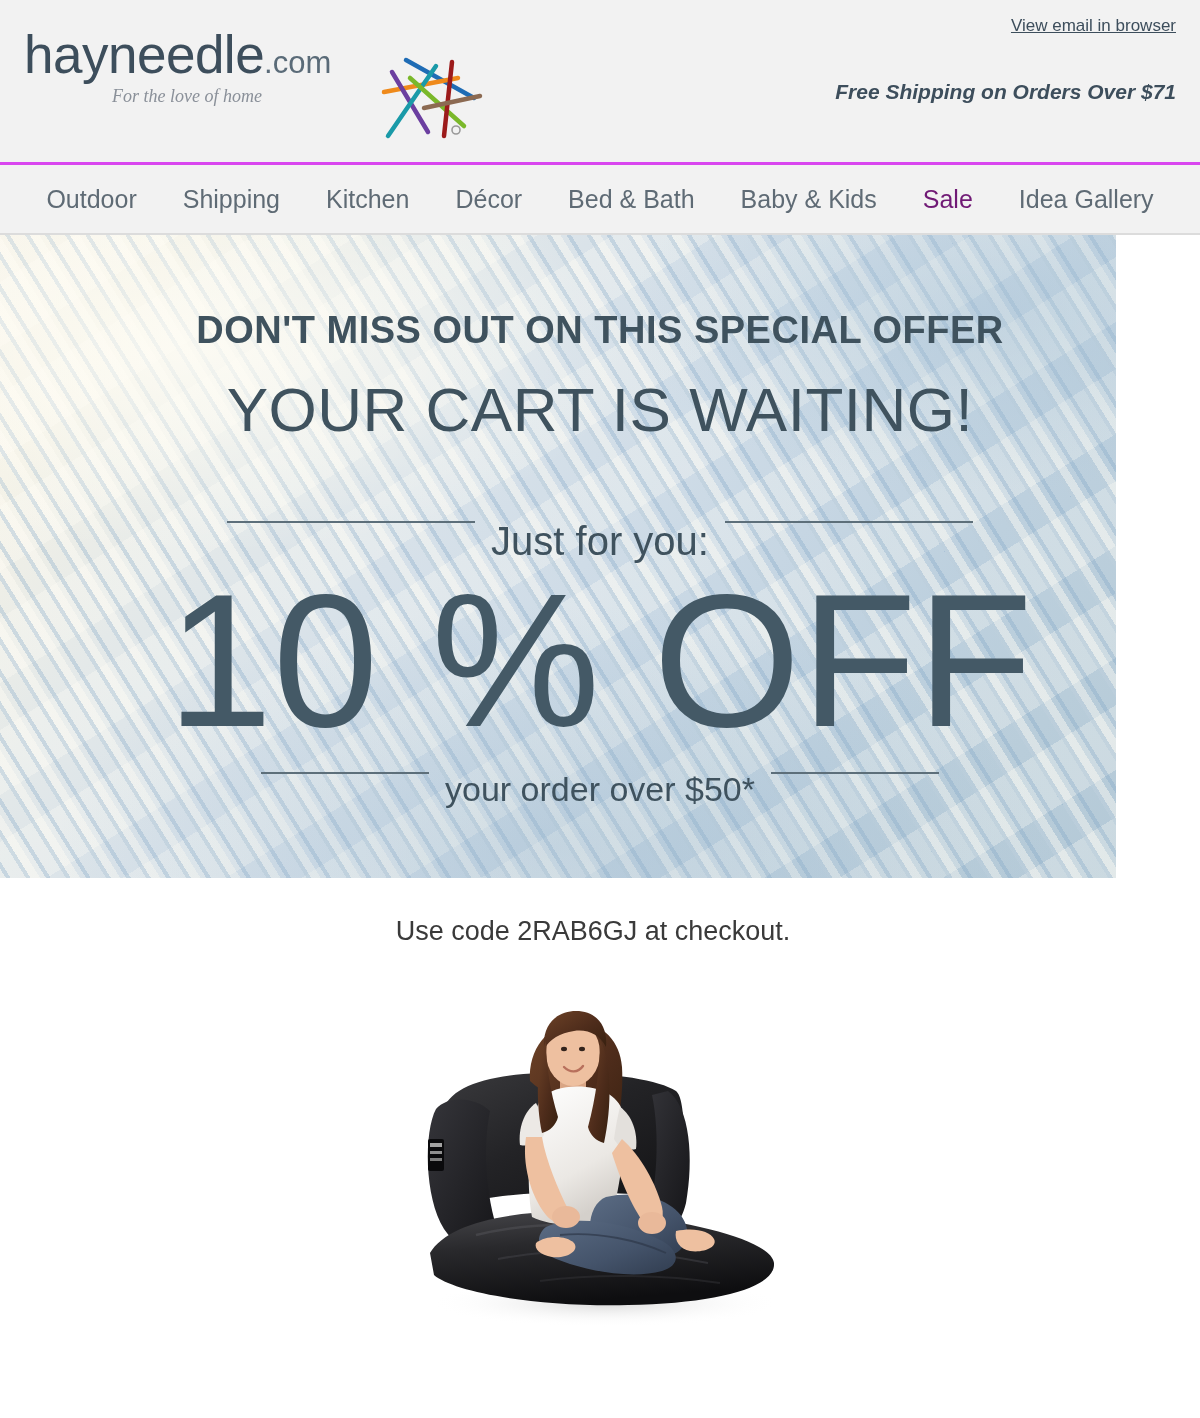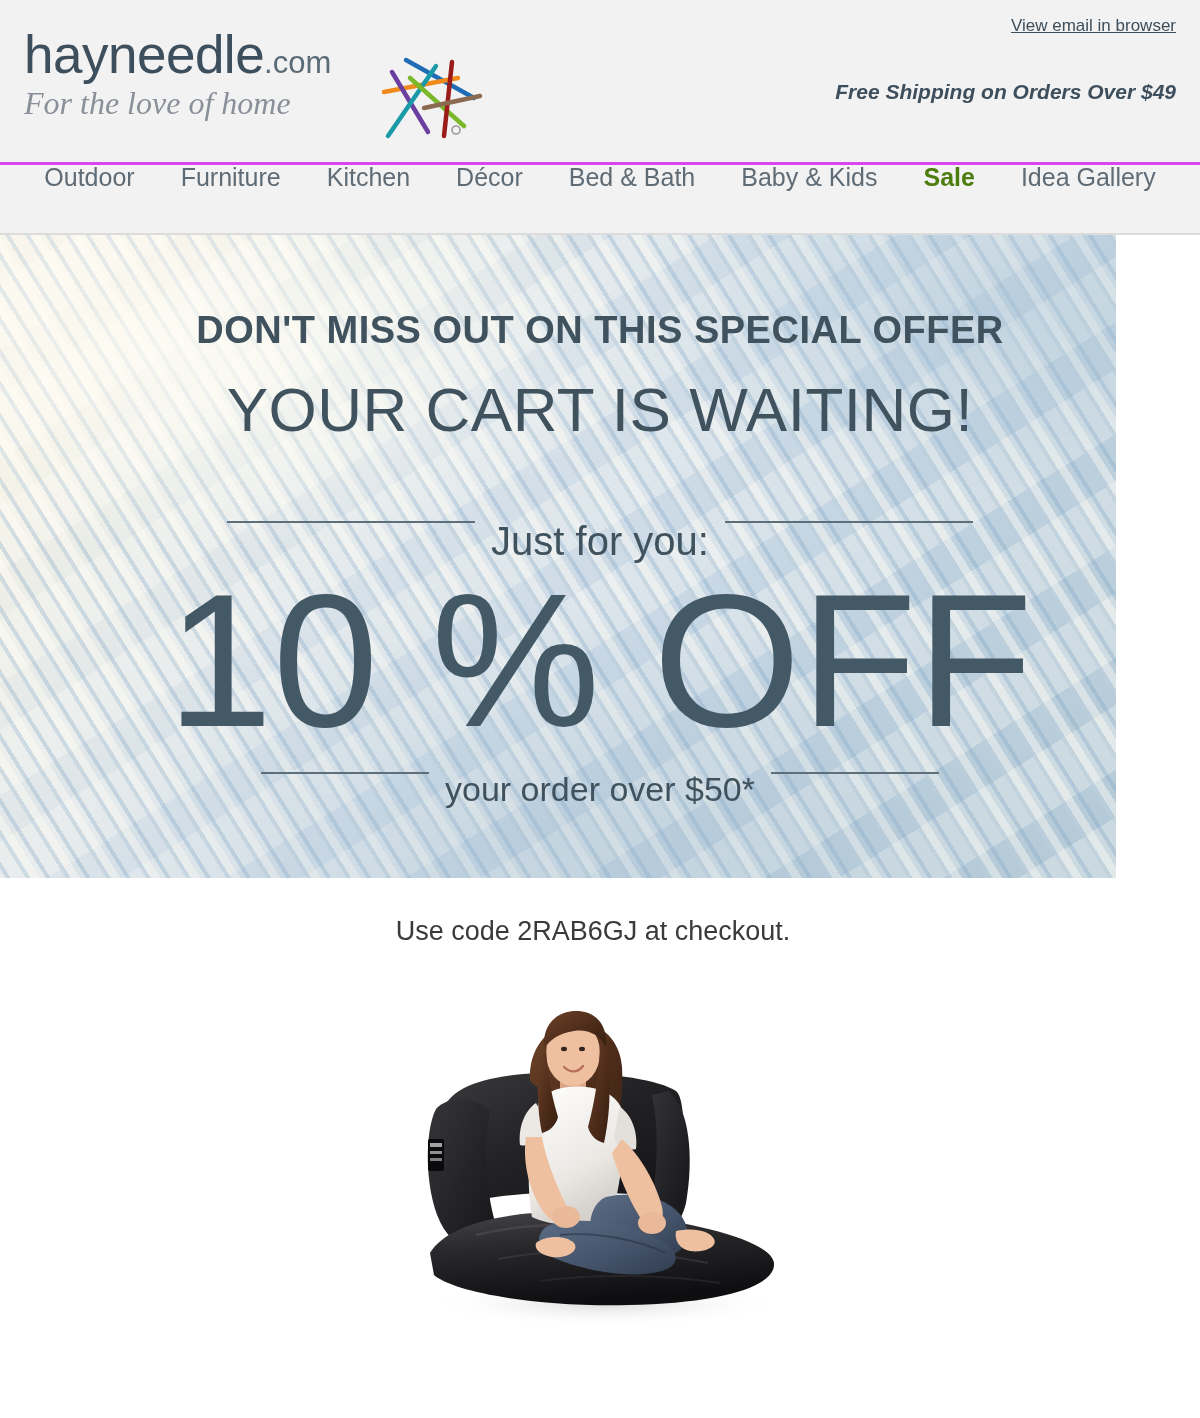--- a/index.html
+++ b/index.html
@@ -42,23 +42,24 @@
     white-space: nowrap;
   }
   .logo-wordmark .dotcom {
     font-size: 31px;
     color: #5a6b78;
     letter-spacing: 0px;
   }
   .logo-tagline {
     font-family: "Liberation Serif", serif;
     font-style: italic;
-    font-size: 32px;
+    font-size: 18px;
     color: #8a9099;
     margin-top: 6px;
+    margin-left: 88px;
     line-height: 1;
     white-space: nowrap;
   }
   .logo-mark {
     position: absolute;
     left: 352px;
     top: 24px;
     width: 112px;
     height: 92px;
   }
@@ -85,32 +86,33 @@
   }
 
   
   .nav {
     position: relative;
     width: 1200px;
     height: 70px;
     background: #f2f2f2;
     border-bottom: 2px solid #dcdcdc;
     display: flex;
+    align-items: center;
     justify-content: center;
     gap: 0px;
   }
   .nav-item {
     font-size: 25px;
     color: #5f6b75;
     padding: 0 23px;
     white-space: nowrap;
     cursor: pointer;
     line-height: 1;
   }
-  .nav-item.sale { color: #4d7c0f; font-weight: bold; }
+  .nav-item.sale { color: #701a75; }
 
   
   .hero {
     position: relative;
     width: 1116px;
     height: 643px;
     overflow: hidden;
     background: #f0abfc;
   }
   .hero-bg {
@@ -288,27 +290,27 @@
         <line x1="16" y1="20" x2="52" y2="80" stroke="#6b3fa0" stroke-width="4.5" stroke-linecap="round"></line>
         <line x1="12" y1="84" x2="60" y2="14" stroke="#1a9aa8" stroke-width="4.5" stroke-linecap="round"></line>
         <line x1="34" y1="26" x2="88" y2="74" stroke="#7ab82a" stroke-width="4.5" stroke-linecap="round"></line>
         <line x1="76" y1="10" x2="68" y2="84" stroke="#9c1b1b" stroke-width="4.5" stroke-linecap="round"></line>
         <line x1="48" y1="56" x2="104" y2="44" stroke="#8c6a52" stroke-width="4.5" stroke-linecap="round"></line>
         <circle cx="80" cy="78" r="4" fill="none" stroke="#9a9a9a" stroke-width="1.6"></circle>
       </svg>
     </div>
 
     <a class="view-browser" href="#">View email in browser</a>
-    <div class="free-shipping">Free Shipping on Orders Over $49</div>
+    <div class="free-shipping">Free Shipping on Orders Over $71</div>
   </div>
 </div>
 
 <nav class="nav">
   <span class="nav-item">Outdoor</span>
-  <span class="nav-item">Furniture</span>
+  <span class="nav-item">Shipping</span>
   <span class="nav-item">Kitchen</span>
   <span class="nav-item">Décor</span>
   <span class="nav-item">Bed &amp; Bath</span>
   <span class="nav-item">Baby &amp; Kids</span>
   <span class="nav-item sale">Sale</span>
   <span class="nav-item">Idea Gallery</span>
 </nav>
 
 <section class="hero">
   <div class="hero-bg"></div>

